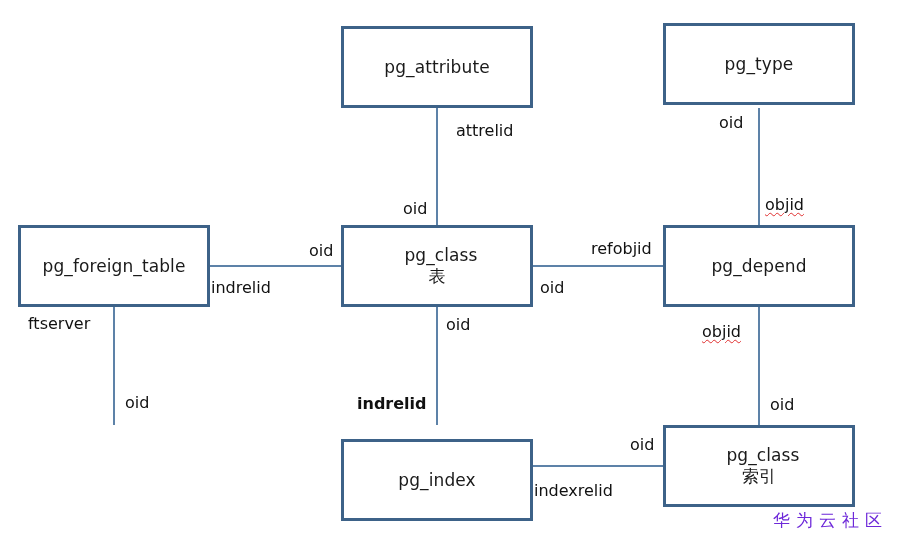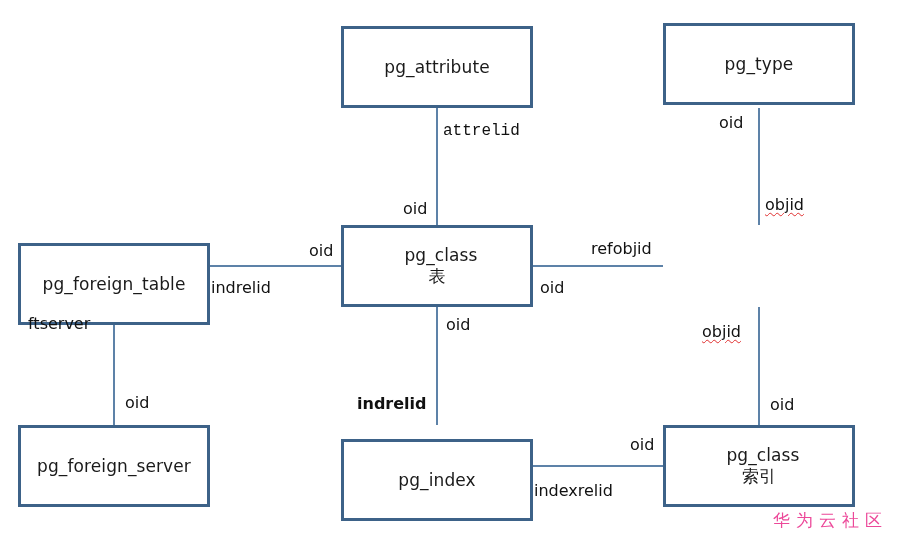--- a/index.html
+++ b/index.html
@@ -60,21 +60,21 @@
     text-decoration-thickness:1px;
     text-underline-offset:2px;
   }
 
   
   #watermark{
     position:absolute;
     right:9px;bottom:4px;
     font-size:17px;
     letter-spacing:6px;
-    color:#ec4899;
+    color:#6d28d9;
     z-index:5;
     white-space:nowrap;
     font-family:"DejaVu Sans","Liberation Sans",sans-serif;
   }
 </style>
 </head>
 <body>
 
 <div id="canvas">
 
@@ -98,44 +98,44 @@
   </svg>
 
   <div class="node" style="left:341px;top:26px;">
     <span class="t1">pg_attribute</span>
   </div>
 
   <div class="node" style="left:663px;top:23px;">
     <span class="t1">pg_type</span>
   </div>
 
-  <div class="node" style="left:18px;top:243px;">
+  <div class="node" style="left:18px;top:225px;">
     <span class="t1">pg_foreign_table</span>
   </div>
 
   <div class="node two-line" style="left:341px;top:225px;">
     <span class="t1">pg_class</span>
     <span class="t2">表</span>
   </div>
 
+  <div class="node" style="left:663px;top:225px;">
+    <span class="t1">pg_depend</span>
+  </div>
 
-  <div class="node" style="left:18px;top:425px;">
-    <span class="t1">pg_foreign_server</span>
-  </div>
 
   <div class="node" style="left:341px;top:439px;">
     <span class="t1">pg_index</span>
   </div>
 
   <div class="node two-line" style="left:663px;top:425px;">
     <span class="t1">pg_class</span>
     <span class="t2">索引</span>
   </div>
 
-  <span class="elabel" style="left:443px;top:123px;font-family:Liberation Mono, monospace;">attrelid</span>
+  <span class="elabel" style="left:456px;top:123px;">attrelid</span>
   <span class="elabel" style="left:403px;top:201px;">oid</span>
 
   <span class="elabel" style="left:719px;top:115px;">oid</span>
   <span class="elabel spell" style="left:765px;top:197px;">objid</span>
 
   <span class="elabel" style="left:309px;top:243px;">oid</span>
   <span class="elabel" style="left:211px;top:280px;">indrelid</span>
 
   <span class="elabel" style="left:591px;top:241px;">refobjid</span>
   <span class="elabel" style="left:540px;top:280px;">oid</span>

